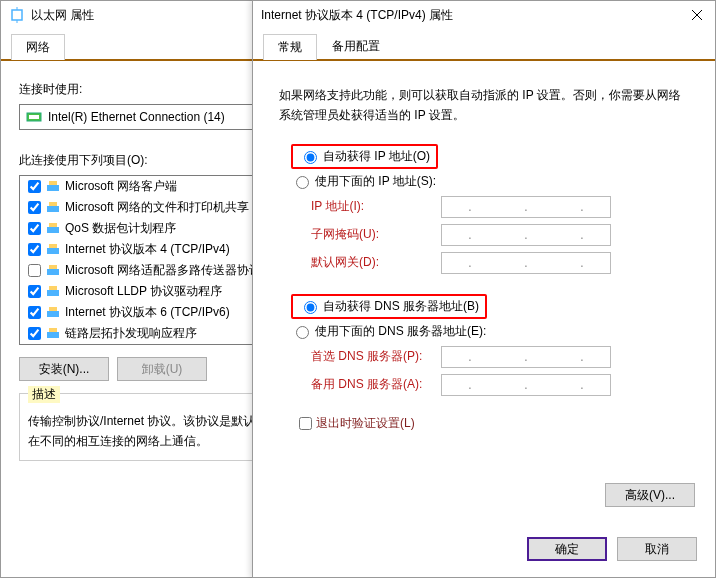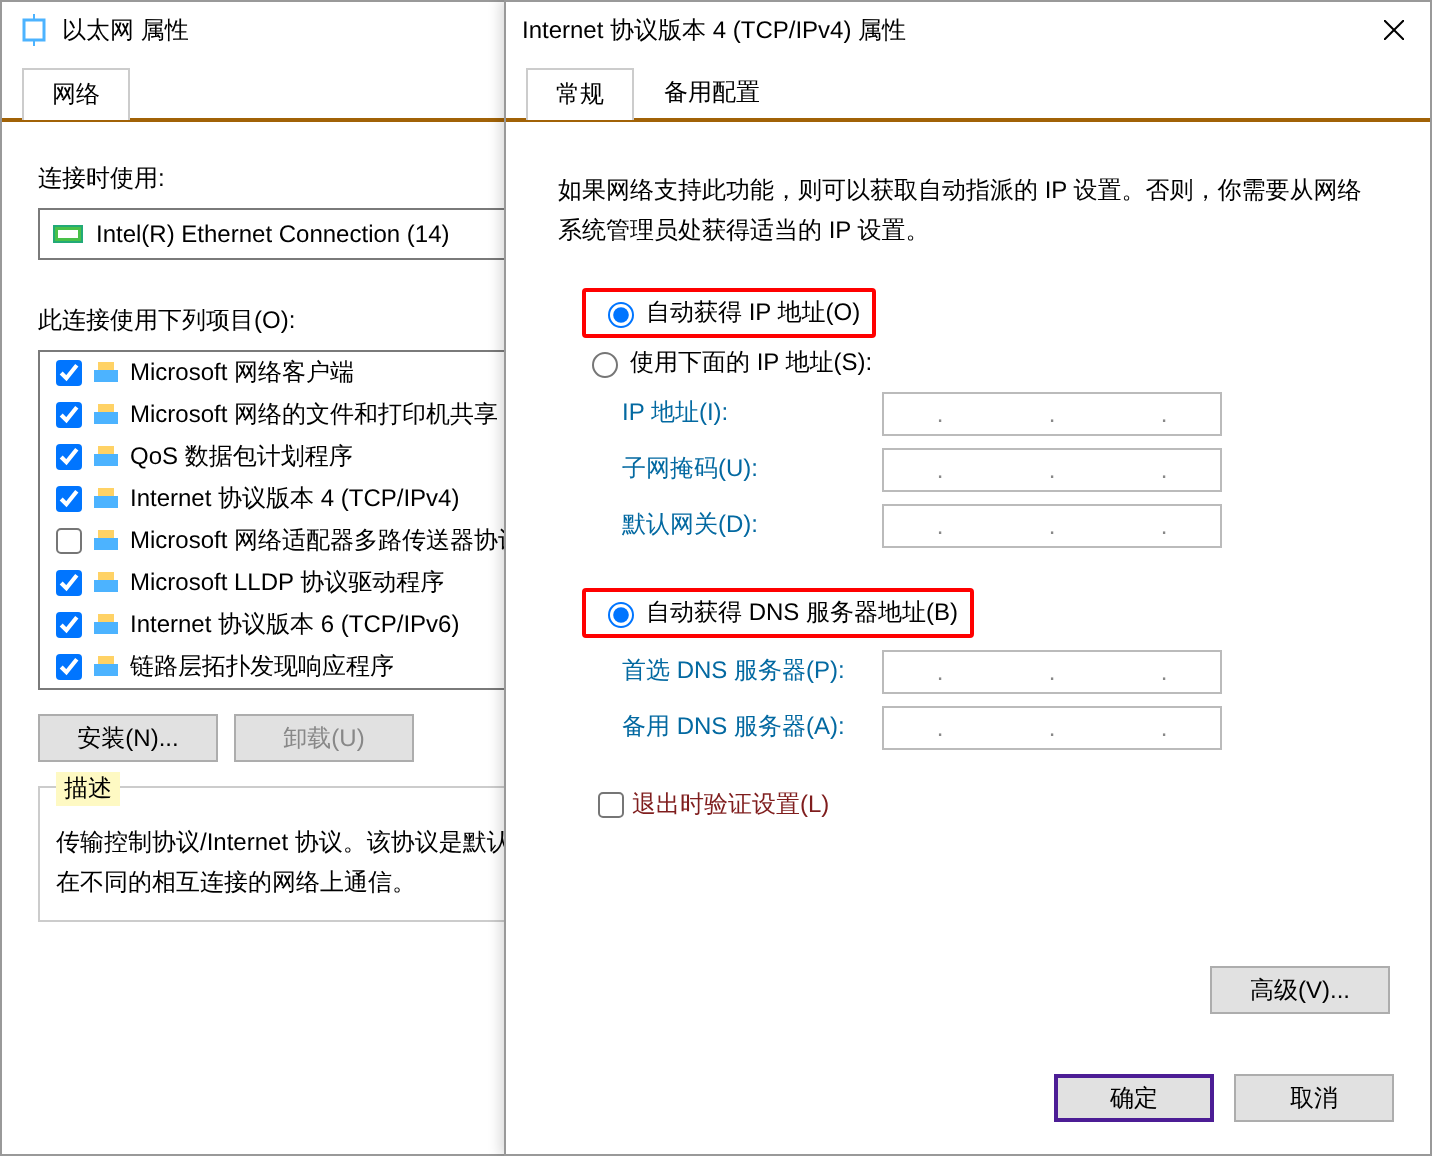--- a/index.html
+++ b/index.html
@@ -27,21 +27,21 @@
   .btn.disabled { color: #888; cursor: default; }
   .desc-box { border: 1px solid #ccc; padding: 8px; margin-top: 6px; }
   .desc-box .t { position: relative; top: -16px; background: #fef9c3; display: inline-block; padding: 0 4px; }
   .desc-text { margin-top: -8px; line-height: 1.7; }
   
   .info { margin: 10px 8px 18px 8px; line-height: 1.7; }
   .radio-row { display: flex; align-items: center; margin: 4px 0 4px 20px; }
   .radio-row input[type=radio] { margin-right: 6px; }
   .highlight { border: 2px solid #f00; border-radius: 2px; padding: 2px 6px; display: inline-flex; align-items: center; }
   .fieldrow { display: flex; align-items: center; margin: 6px 0 6px 40px; }
-  .fieldrow .fl { width: 130px; color: #0369a1; }
+  .fieldrow .fl { width: 130px; color: #b91c1c; }
   .ipbox { width: 170px; height: 22px; border: 1px solid #bbb; background: #fff; display: flex; align-items: center; justify-content: space-around; }
   .ipbox .dot { color: #888; }
   .sep { height: 10px; }
   .chkrow { display: flex; align-items: center; margin: 18px 0 0 24px; }
   .chkrow input { margin-right: 4px; }
   .chkrow span { color: #7f1d1d; }
   .adv-btn { position: absolute; right: 20px; bottom: 70px; }
   .okcancel { position: absolute; right: 18px; bottom: 16px; display: flex; gap: 10px; }
   .okcancel .btn { min-width: 80px; }
   .btn.primary { border: 2px solid #4c1d95; background: #e1e1e1; }
@@ -222,20 +222,24 @@
       </div>
 
     <div class="sep"></div>
 
     <div class="radio-row">
       <span class="highlight">
         <input type="radio" name="dnsmode" checked="" style="">
         <span>自动获得 DNS 服务器地址(B)</span>
       </span>
     </div>
+    <div class="radio-row">
+      <input type="radio" name="dnsmode" style="">
+      <span>使用下面的 DNS 服务器地址(E):</span>
+    </div>
     <div class="fieldrow">
         <span class="fl">首选 DNS 服务器(P):</span>
       <div class="ipbox">
           <span class="dot">.</span>
           <span class="dot">.</span>
           <span class="dot">.</span>
         </div>
       </div>
     <div class="fieldrow">
         <span class="fl">备用 DNS 服务器(A):</span>

